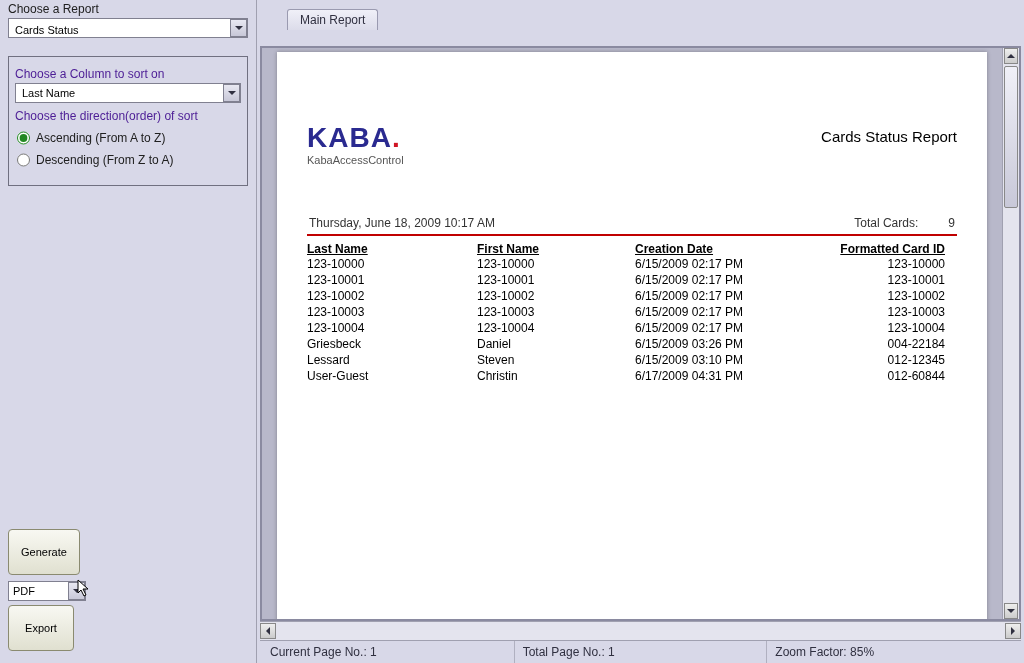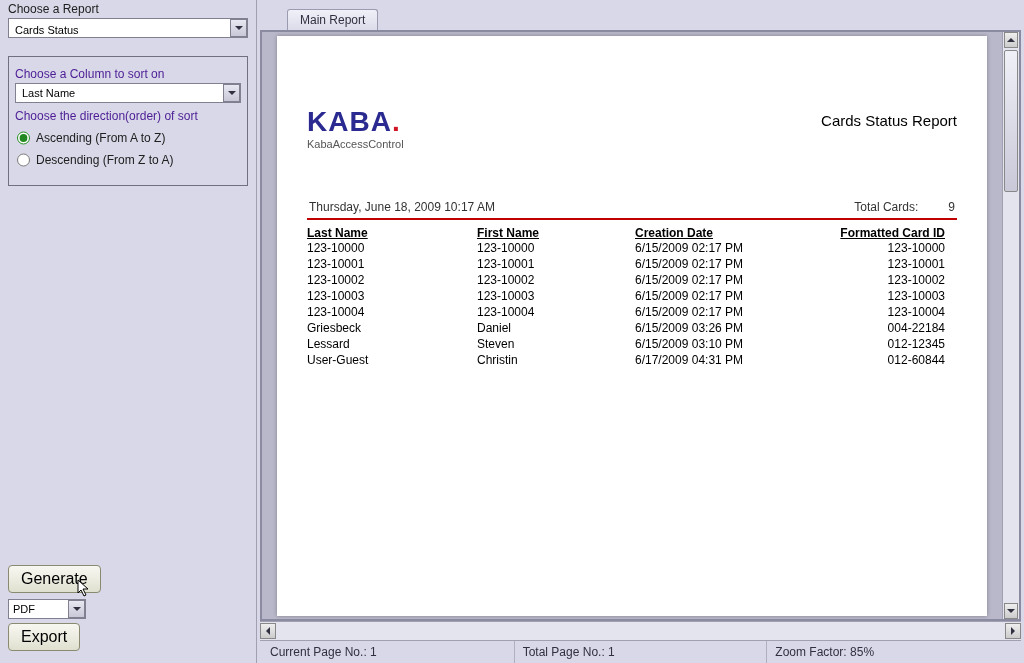--- a/index.html
+++ b/index.html
@@ -118,22 +118,22 @@
     accent-color: #228822;
   }
   .bottom-controls {
     margin-top: auto;
     margin-bottom: 12px;
   }
   .btn {
     background: linear-gradient(#f8f8f2, #e0e0d0);
     border: 1px solid #8a8a70;
     border-radius: 4px;
-    padding: 4px 12px;
-    font-size: 16px;
+    padding: 16px 12px;
+    font-size: 11px;
     cursor: pointer;
     min-width: 66px;
     box-sizing: border-box;
     text-align: center;
     display: inline-block;
   }
   .export-row {
     display: flex;
     align-items: center;
     margin-top: 6px;
@@ -177,21 +177,21 @@
     padding: 3px 12px;
     font-size: 12px;
     color: #303040;
     cursor: pointer;
   }
   .viewer-wrap {
     flex: 1;
     border: 2px solid #8a8aa0;
     border-top: 2px solid #8a8aa0;
     background: #b8b8ca;
-    margin: 0 3px 0 3px;
+    margin: 16px 3px 0 3px;
     display: flex;
     position: relative;
     overflow: hidden;
   }
   .viewer-scroll {
     flex: 1;
     background: #b8b8ca;
     display: flex;
     justify-content: center;
     align-items: flex-start;

